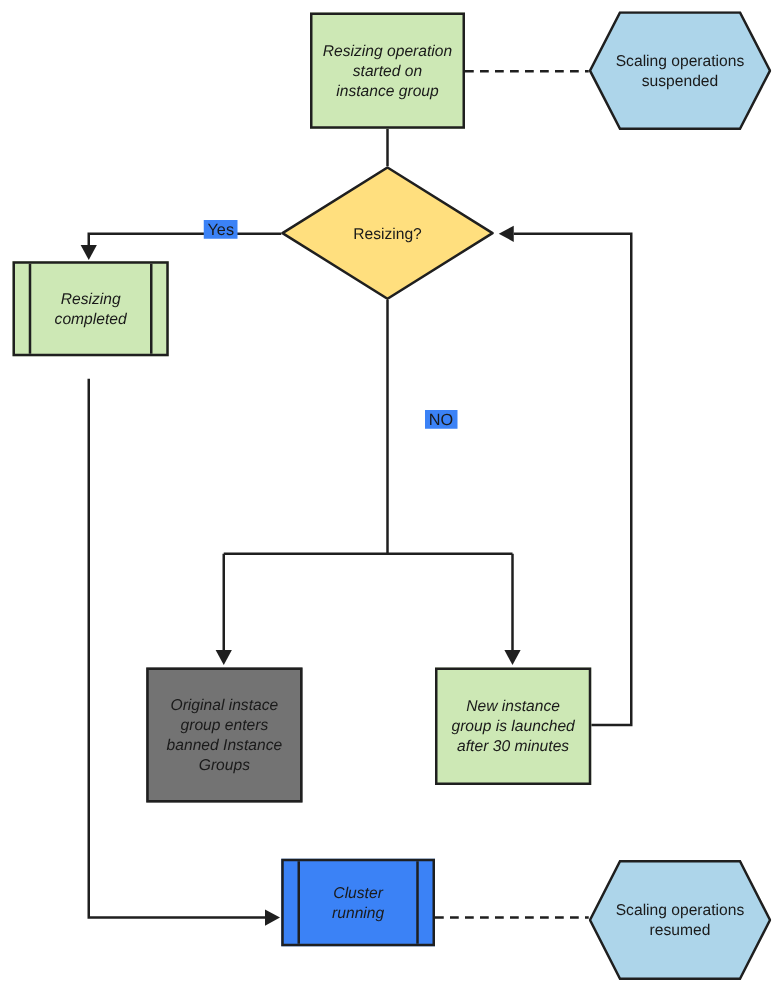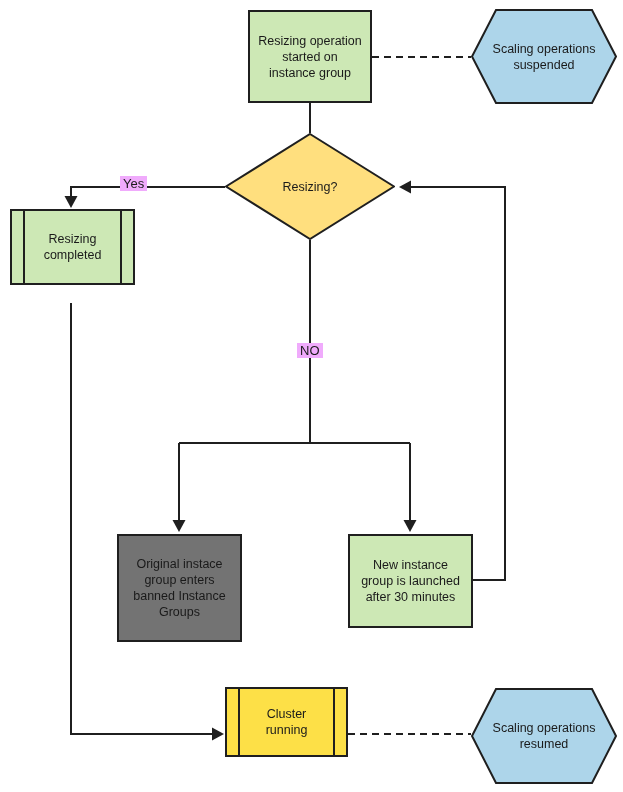--- a/index.html
+++ b/index.html
@@ -28,20 +28,21 @@
   svg.edges polygon {
     fill: #1f1f1f;
     stroke: none;
   }
   .node {
     position: absolute;
     box-sizing: border-box;
   }
   .node.rect {
     border: 2px solid #1f1f1f;
+    font-style: italic;
   }
   .node .label {
     position: absolute;
     left: 0; top: 0; right: 0; bottom: 0;
     display: flex;
     align-items: center;
     justify-content: center;
     text-align: center;
     white-space: pre-line;
     font-size: 12.5px;
@@ -52,25 +53,26 @@
     position: absolute;
     top: 0; bottom: 0;
     width: 0;
     border-left: 2px solid #1f1f1f;
   }
   .pbar.left  { left: 11px; }
   .pbar.right { right: 11px; }
   .node svg { display: block; }
   .edge-label {
     position: absolute;
-    background: #f0abfc;
+    background: #3b82f6;
     padding: 0 3px;
     font-size: 13px;
     line-height: 15px;
     z-index: 3;
+    margin-left: 43px;
   }
 </style>
 </head>
 <body>
 
 <div class="canvas">
 
   <svg class="edges" width="623" height="792" viewBox="0 0 623 792">
 
     <path class="dashed" d="M372 57 H471"></path>
@@ -92,21 +94,21 @@
     <path d="M473 580 H505 V187 H411"></path>
     <polygon points="399,187 411,180.5 411,193.5"></polygon>
 
     <path d="M71 303 V734 H212"></path>
     <polygon points="224,734 212,727.5 212,740.5"></polygon>
 
     <path class="dashed" d="M348 734 H471"></path>
   </svg>
 
   <div class="edge-label" style="left:120px; top:176px;">Yes</div>
-  <div class="edge-label" style="left:297px; top:343px;">NO</div>
+  <div class="edge-label" style="left:297px; top:328px;">NO</div>
 
   <div class="node rect" style="left: 248px; top: 10px; width: 124px; height: 93px; background-color: rgb(205, 232, 181);">
     <div class="label">Resizing operation
 started on
 instance group</div>
   </div>
 
   <div class="node" style="left:471px; top:9px; width:146px; height:95px;">
     <svg width="146" height="95" viewBox="0 0 146 95">
       <polygon points="25,1 121,1 145,47.5 121,94 25,94 1,47.5" stroke="#1f1f1f" stroke-width="2" fill="#add5ea"></polygon>
@@ -135,21 +137,21 @@
 banned Instance
 Groups</div>
   </div>
 
   <div class="node rect" style="left: 348px; top: 534px; width: 125px; height: 94px; background-color: rgb(205, 232, 181);">
     <div class="label">New instance
 group is launched
 after 30 minutes</div>
   </div>
 
-  <div class="node rect" style="left: 225px; top: 687px; width: 123px; height: 70px; background-color: #fde047;">
+  <div class="node rect" style="left: 225px; top: 687px; width: 123px; height: 70px; background-color: #3b82f6;">
     <div class="pbar left"></div>
     <div class="pbar right"></div>
     <div class="label">Cluster
 running</div>
   </div>
 
   <div class="node" style="left:471px; top:688px; width:146px; height:96px;">
     <svg width="146" height="96" viewBox="0 0 146 96">
       <polygon points="25,1 121,1 145,48 121,95 25,95 1,48" stroke="#1f1f1f" stroke-width="2" fill="#add5ea"></polygon>
     </svg>

